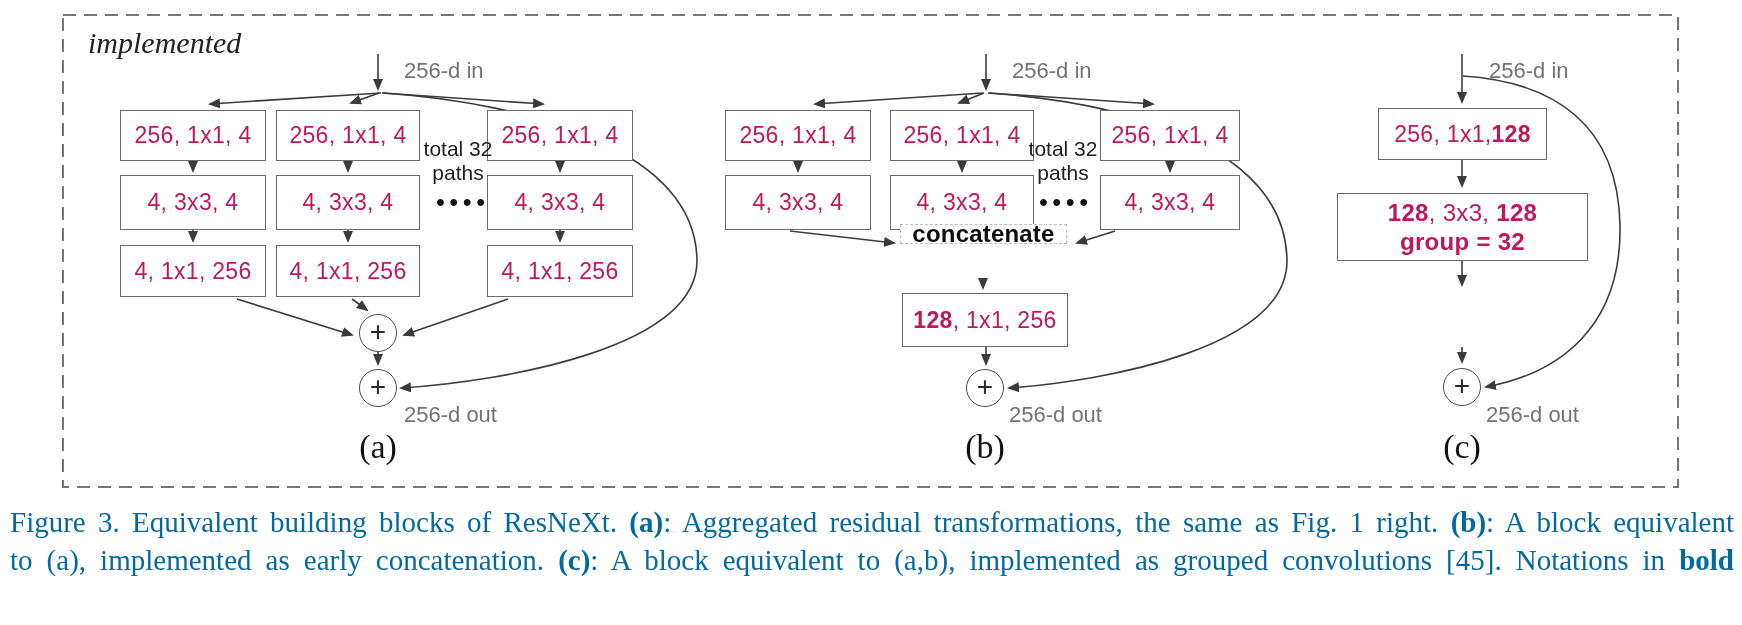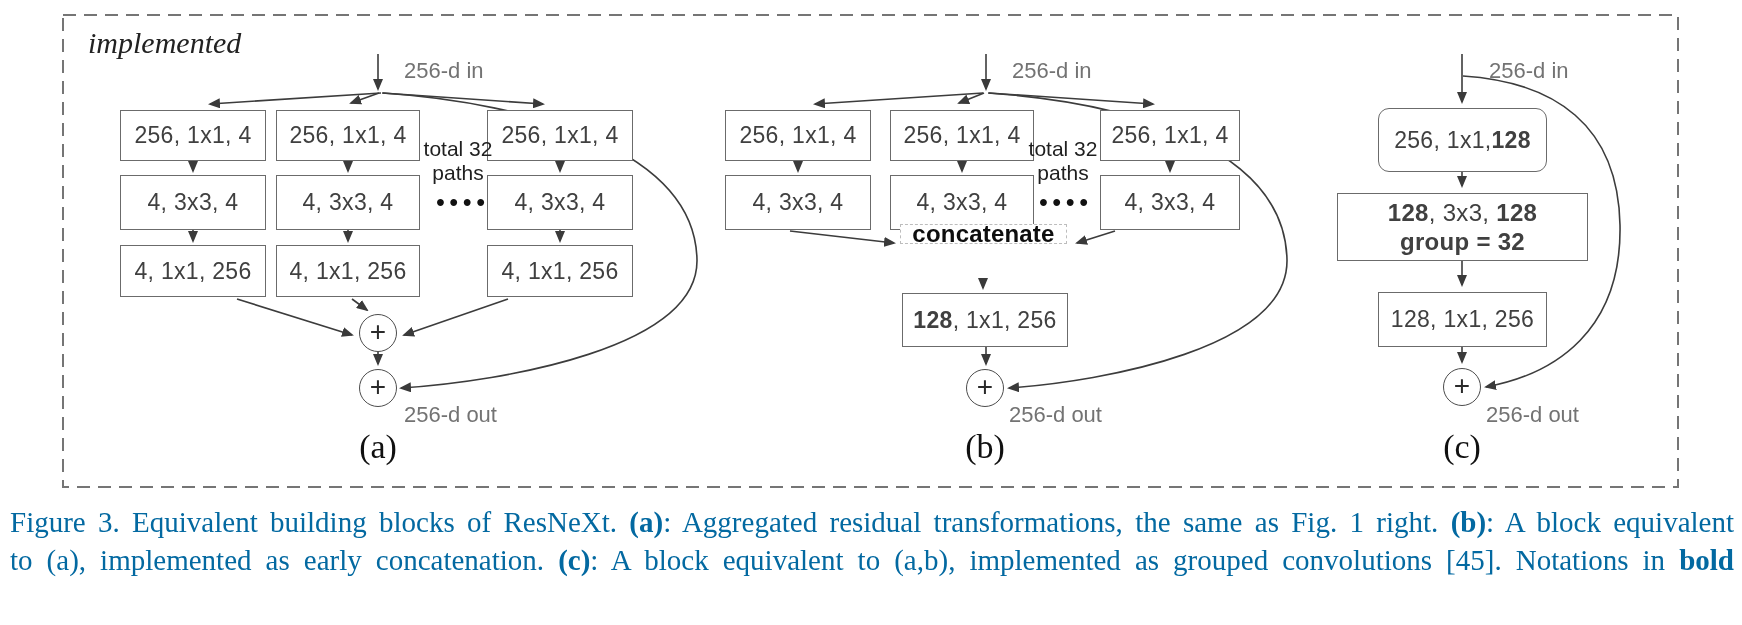--- a/index.html
+++ b/index.html
@@ -5,21 +5,21 @@
   html,body { margin:0; padding:0; background:#ffffff; }
   .page {
     position:relative; width:1742px; height:625px; background:#fff;
     font-family:"Liberation Sans", sans-serif; overflow:hidden;
   }
   svg.wires { position:absolute; left:0; top:0; }
   .wire { stroke:#3c3c3c; stroke-width:1.6; fill:none; }
   .box {
     position:absolute; background:#fff; border:1.6px solid #6b6b6b;
     display:flex; align-items:center; justify-content:center;
-    font-size:23px; color:#404040; letter-spacing:0.3px; box-sizing:border-box;
+    font-size:23px; color:#be185d; letter-spacing:0.3px; box-sizing:border-box;
   }
   .concat-box {
     border:1.4px dashed #bdbdbd; font-weight:700; font-size:24px; color:#0e0e0e;
     letter-spacing:0.2px;
   }
   .two-line { flex-direction:column; line-height:29px; font-size:24px; }
   .plus-circle {
     position:absolute; width:38px; height:38px; box-sizing:border-box;
     border:1.7px solid #4c4c4c; border-radius:50%; background:#fff;
     display:flex; align-items:center; justify-content:center;
@@ -145,33 +145,32 @@
       <span>, 1x1, 256</span>
   </div>
 
   <div class="plus-circle" style="left:966px; top:369px;">+</div>
 
   <div class="lbl" style="left:1009px; top:402px;">256-d out</div>
   <div class="panel-label" style="left:925px; top:428px;">(b)</div>
 
   <div class="lbl" style="left:1489px; top:58px;">256-d in</div>
 
-  <div class="box" style="left:1378px; top:108px; width:169px; height:64px;border-radius:11px;">
+  <div class="box" style="left:1378px; top:108px; width:169px; height:52px;">
     <span>256, 1x1, </span>
       <span class="bold">128</span>
   </div>
 
   <div class="box two-line" style="left:1337px; top:193px; width:251px; height:68px;">
     <div>
       <span class="bold">128</span><span>, 3x3, </span><span class="bold">128</span>
     </div>
     <div class="bold">group = 32</div>
   </div>
 
-  <div class="box" style="left:1378px; top:292px; width:169px; height:55px;">128, 1x1, 256</div>
 
   <div class="plus-circle" style="left:1443px; top:368px;">+</div>
 
   <div class="lbl" style="left:1486px; top:402px;">256-d out</div>
   <div class="panel-label" style="left:1402px; top:428px;">(c)</div>
 
   <div class="caption">
     <div class="cap-line just">
       <span>Figure 3. Equivalent building blocks of ResNeXt. </span><span class="bold">(a)</span><span>: Aggregated residual transformations, the same as Fig. 1 right. </span><span class="bold">(b)</span><span>: A block equivalent</span>
     </div>

